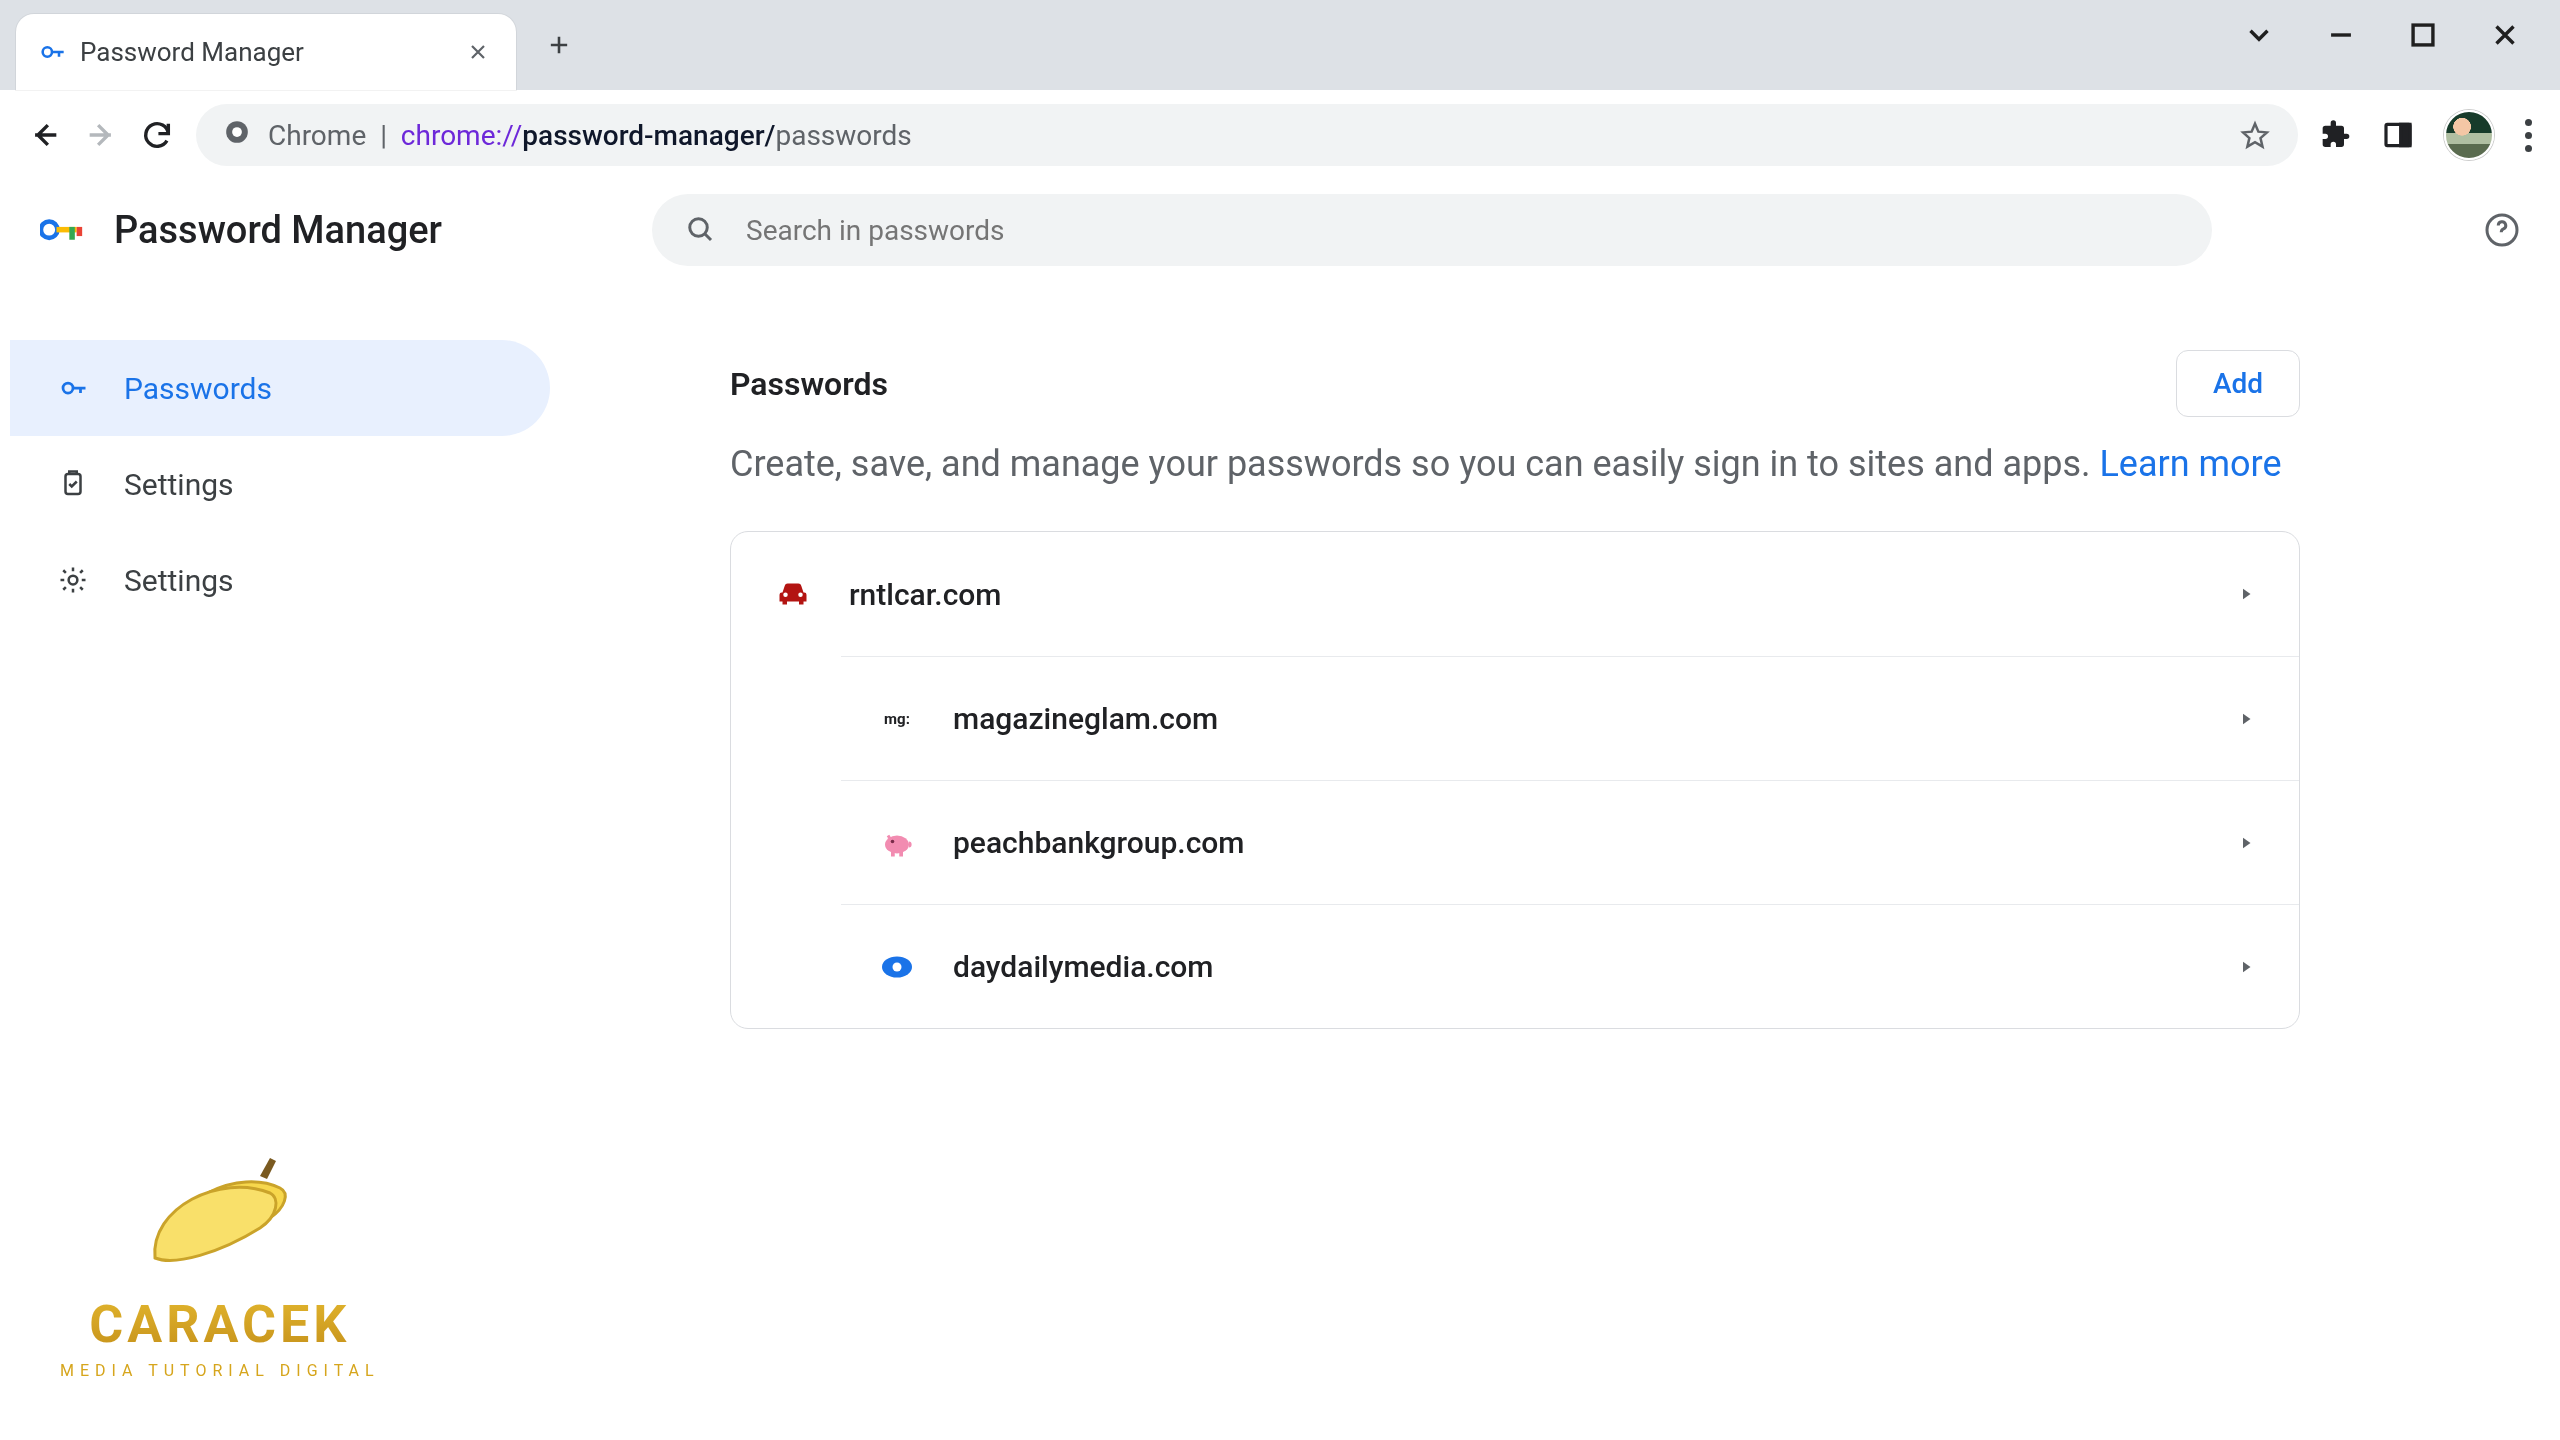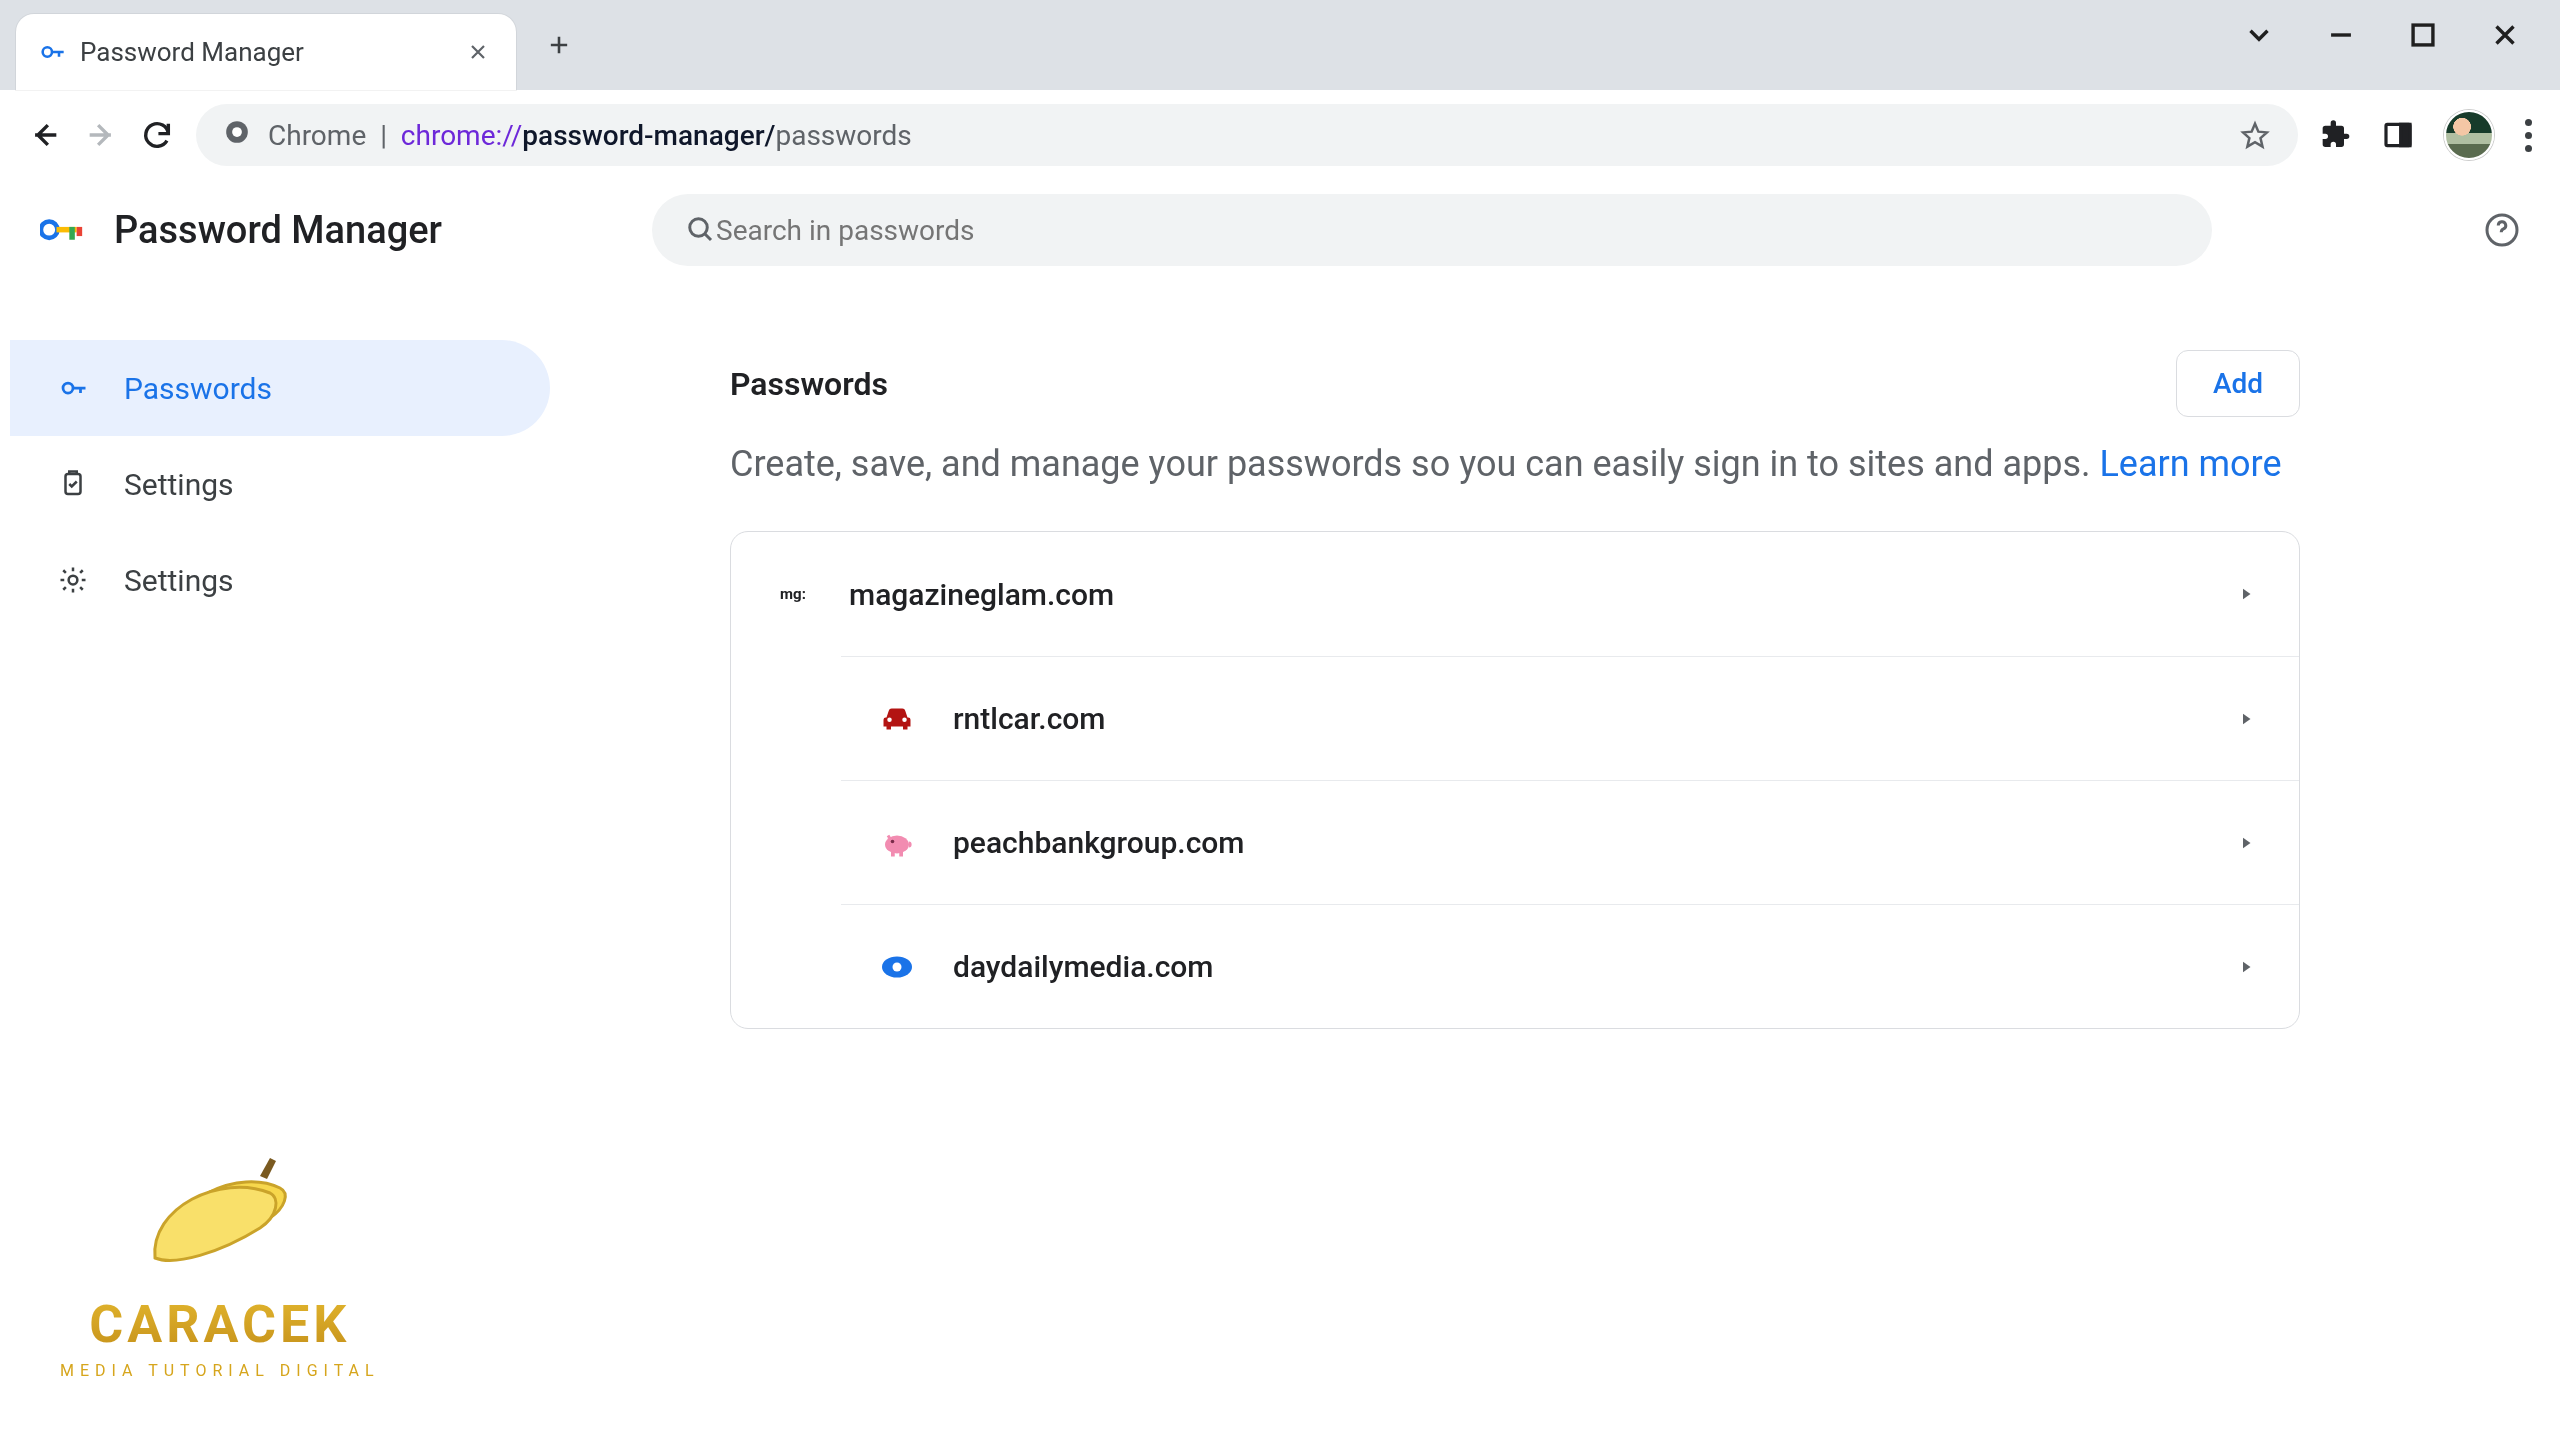--- a/index.html
+++ b/index.html
@@ -86,21 +86,21 @@
       padding:0 40px;
       gap:30px;
       background:#fff;
     }
     .app-logo { width:44px; height:30px; }
     .app-title { font-size:38px; font-weight:500; color:#202124; }
     .searchbox {
       margin-left:180px;
       height:72px; width:1560px;
       background:#f1f3f4; border-radius:36px;
-      display:flex; align-items:center; padding:0 34px; 
+      display:flex; align-items:center; padding:0 34px; gap:30px;
     }
     .searchbox .mag { width:30px; height:30px; color:#5f6368; }
     .searchbox input {
       border:none; outline:none; background:transparent; font-size:28px; color:#5f6368; flex:1;
     }
     .help { width:36px; height:36px; color:#5f6368; cursor:pointer; margin-left:auto; }
 
     
     .sidebar {
       width:560px;
@@ -331,33 +331,33 @@
     <div class="main-head">
       <h2>Passwords</h2>
       <button class="add-btn">Add</button>
     </div>
     <p class="desc">
       <span>Create, save, and manage your passwords so you can easily sign in to sites and apps. </span><a>Learn more</a>
     </p>
 
     <div class="card">
       <div class="row">
-        <div class="favico" style="color:#202124;font-size:15px;">mg:</div>
-        <span class="domain">magazineglam.com</span>
-        <span class="chev"><svg viewBox="0 0 24 24" fill="currentColor">
-              <path d="M8 5l10 7-10 7z"></path>
-            </svg></span>
-      </div>
-      <div class="row">
         <div class="favico">
           <svg viewBox="0 0 24 24" fill="#b31412">
               <path d="M5 11l1.5-4.5A2 2 0 0 1 8.4 5h7.2a2 2 0 0 1 1.9 1.5L19 11h.5A1.5 1.5 0 0 1 21 12.5V17h-2v2h-3v-2H8v2H5v-2H3v-4.5A1.5 1.5 0 0 1 4.5 11H5zm2 3a1.5 1.5 0 1 0 0-3 1.5 1.5 0 0 0 0 3zm10 0a1.5 1.5 0 1 0 0-3 1.5 1.5 0 0 0 0 3z"></path>
             </svg>
         </div>
         <span class="domain">rntlcar.com</span>
+        <span class="chev"><svg viewBox="0 0 24 24" fill="currentColor">
+              <path d="M8 5l10 7-10 7z"></path>
+            </svg></span>
+      </div>
+      <div class="row">
+        <div class="favico" style="color:#202124;font-size:15px;">mg:</div>
+        <span class="domain">magazineglam.com</span>
         <span class="chev"><svg viewBox="0 0 24 24" fill="currentColor">
               <path d="M8 5l10 7-10 7z"></path>
             </svg></span>
       </div>
       <div class="row">
         <div class="favico">
           <svg viewBox="0 0 24 24" fill="#f28cb1">
               <ellipse cx="12" cy="13" rx="8" ry="6"></ellipse>
               <circle cx="9" cy="11" r="1.2" fill="#7a2b4a"></circle>
               <path d="M6 7l2 3M20 12c1 0 1 2 0 2" stroke="#f28cb1" stroke-width="2"></path>

